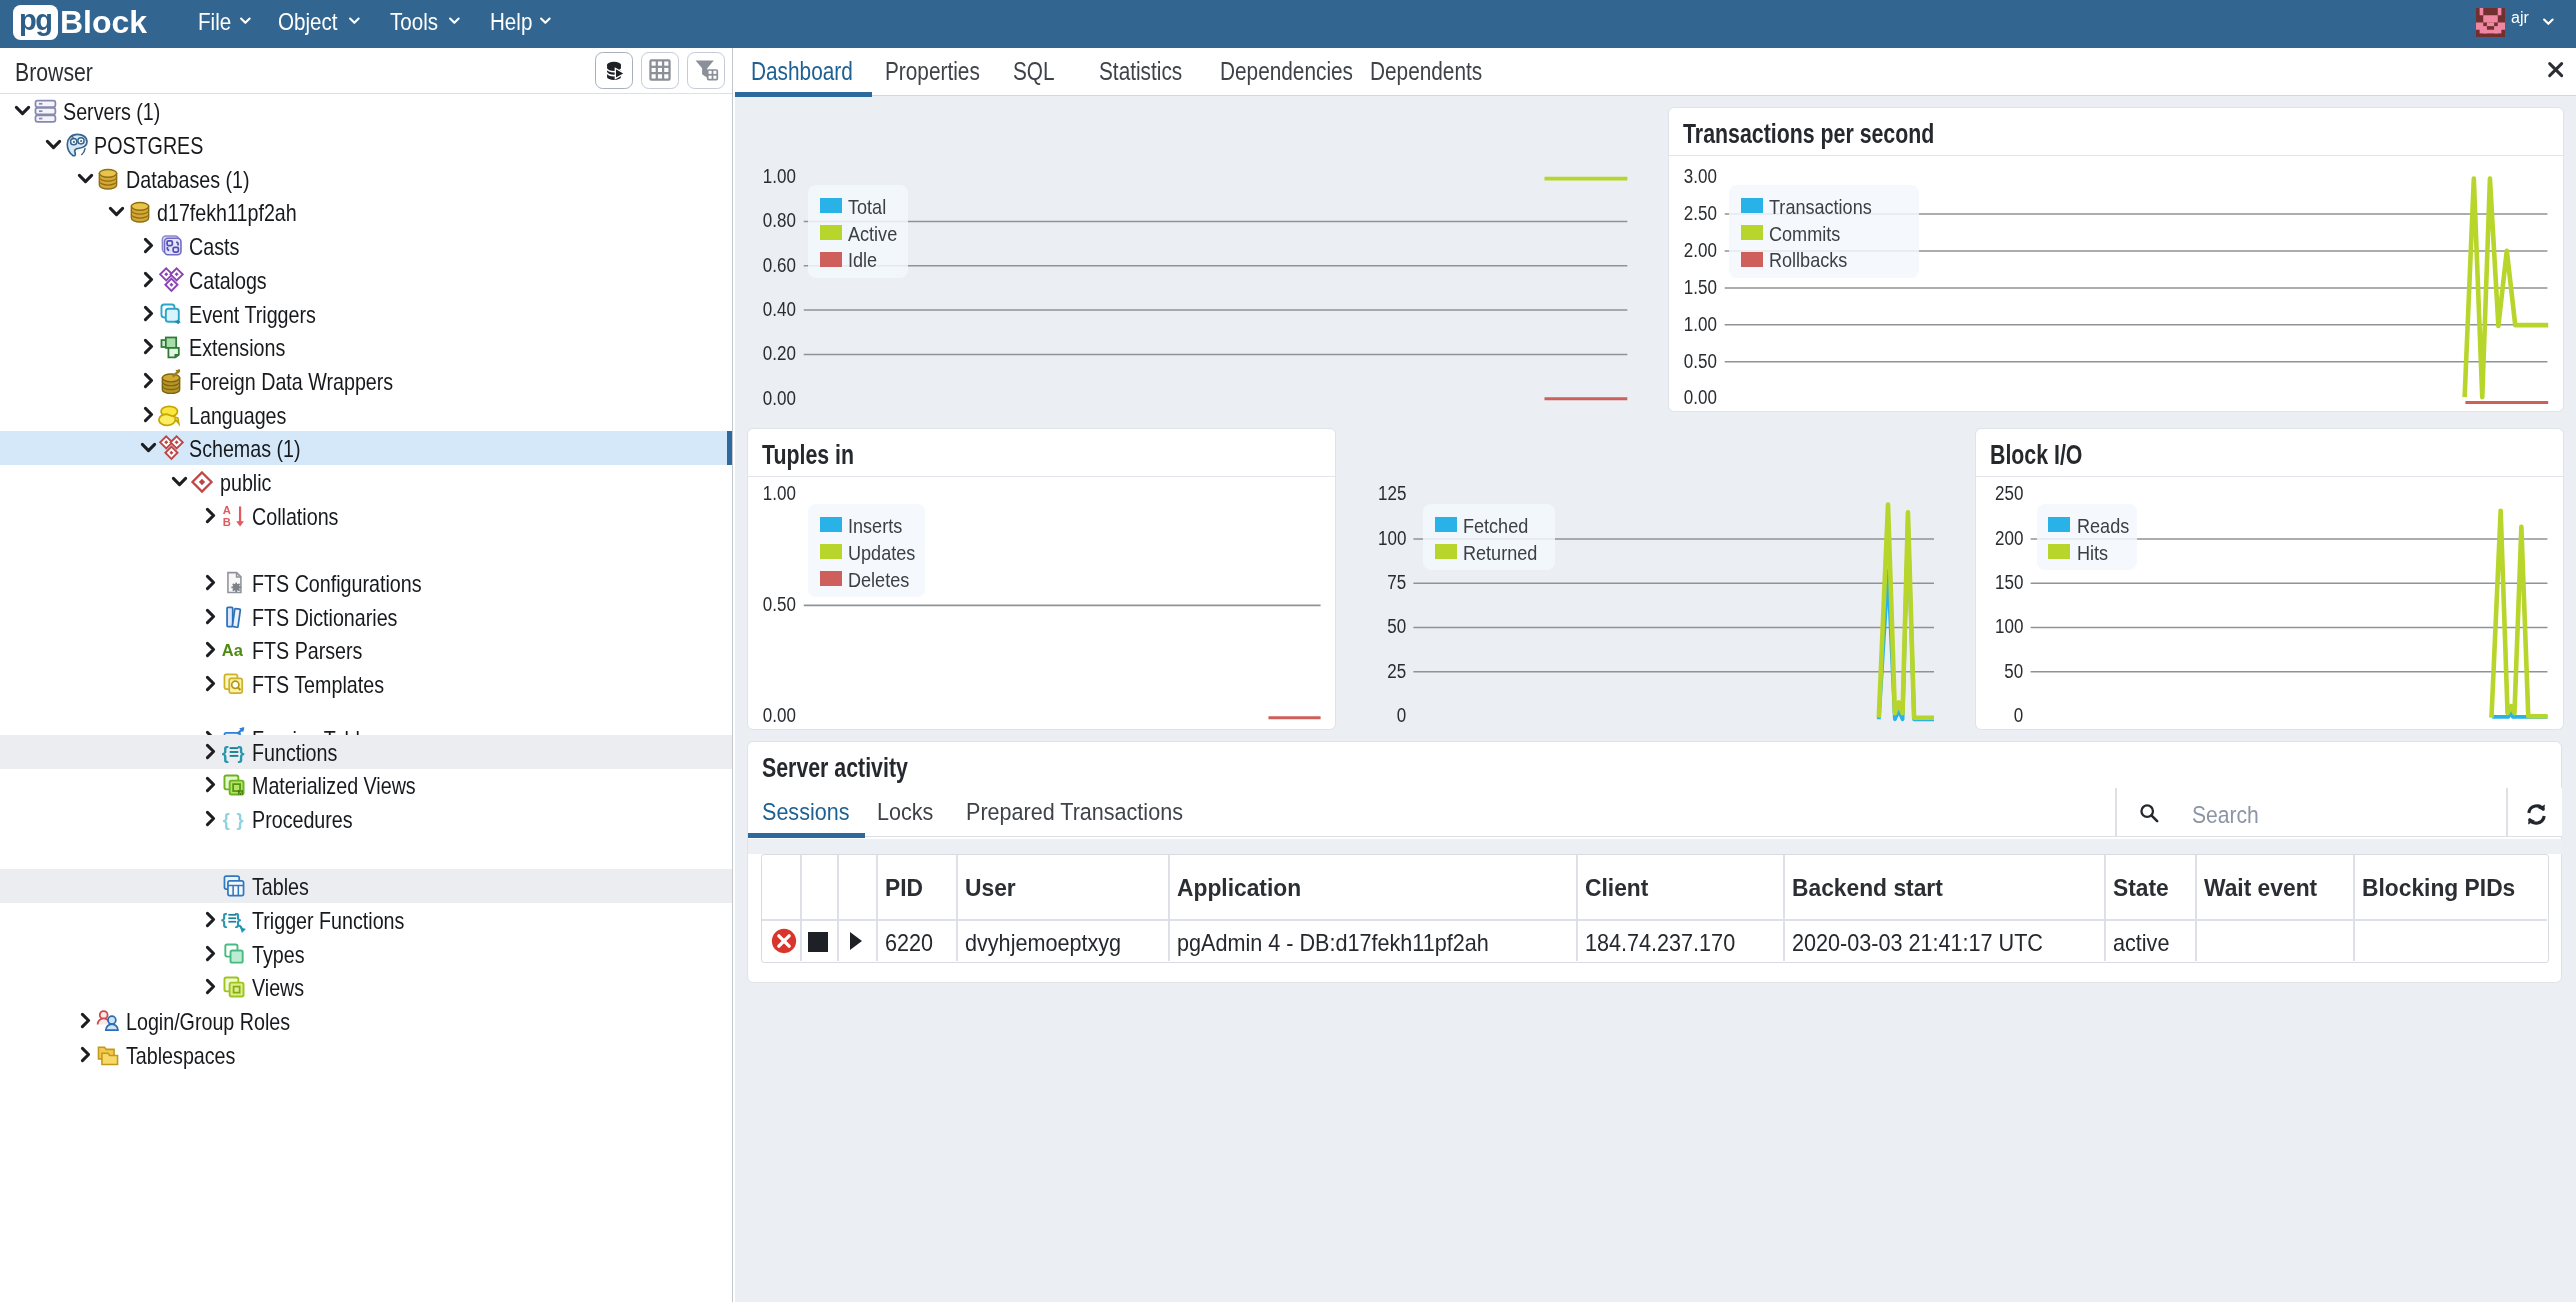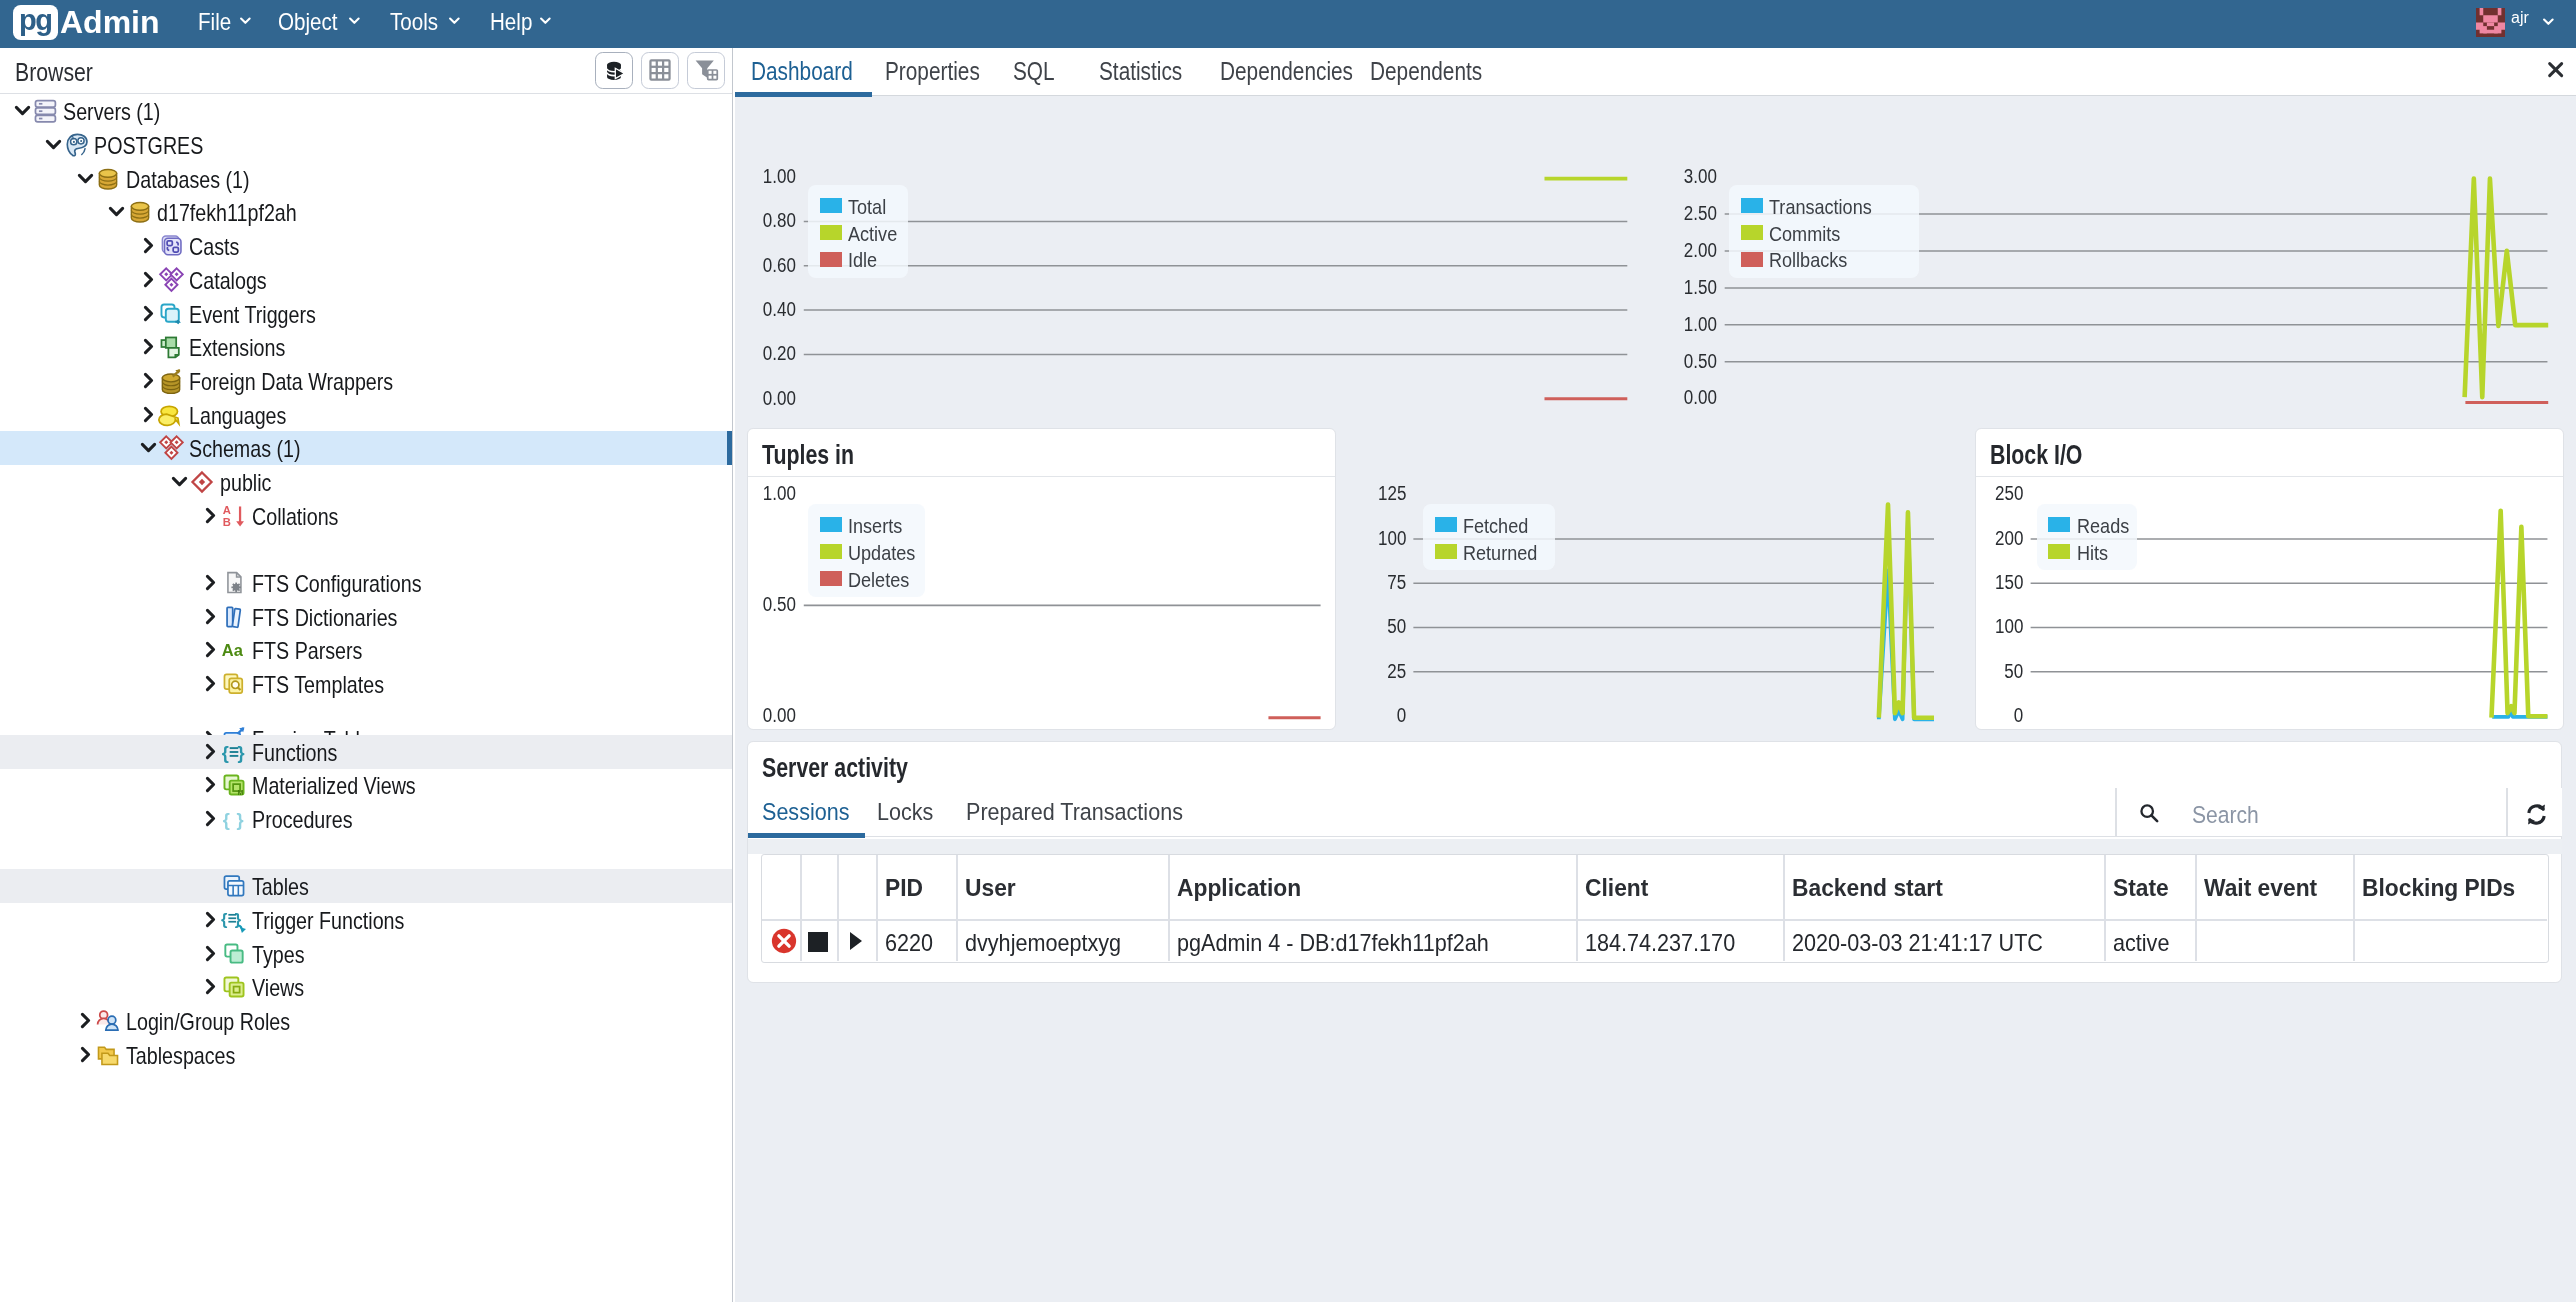--- a/index.html
+++ b/index.html
@@ -45,21 +45,21 @@
 .thc { position:absolute; font-size:24px; font-weight:bold; color:#2b2e33; transform:scaleX(.95); transform-origin:0 50%; white-space:nowrap; }
 .tdc { position:absolute; font-size:24px; color:#25282d; transform:scaleX(.9); transform-origin:0 50%; white-space:nowrap; }
 .cline { position:absolute; background:#dde0e6; }
 
 </style></head><body>
 <div id="page">
 <div id="navbar">
 <div id="logobadge">
         <span>pg</span>
       </div>
-      <div id="logoadmin">Admin</div>
+      <div id="logoadmin">Block</div>
 <div class="menuitem" style="left:198px">File</div>
       <div class="mchev" style="left:238px"><svg width="18.4" height="18.4" viewBox="0 0 30 30">
           <polyline points="5,9 12,16 19,9" fill="none" stroke="#fff" stroke-width="3.4" stroke-linecap="round" stroke-linejoin="round"></polyline>
         </svg></div>
 <div class="menuitem" style="left:278px">Object</div>
       <div class="mchev" style="left:347px"><svg width="18.4" height="18.4" viewBox="0 0 30 30">
           <polyline points="5,9 12,16 19,9" fill="none" stroke="#fff" stroke-width="3.4" stroke-linecap="round" stroke-linejoin="round"></polyline>
         </svg></div>
 <div class="menuitem" style="left:390px">Tools</div>
       <div class="mchev" style="left:447px"><svg width="18.4" height="18.4" viewBox="0 0 30 30">
@@ -461,20 +461,24 @@
 <div class="tab" style="left:278px">SQL</div>
 <div class="tab" style="left:364px">Statistics</div>
 <div class="tab" style="left:485px">Dependencies</div>
 <div class="tab" style="left:635px">Dependents</div>
 <div id="tabuline"></div>
 <div id="closex"><svg width="20" height="20" viewBox="0 0 30 30">
             <path d="M4 4 L22 22 M22 4 L4 22" stroke="#2b2e33" stroke-width="4.5" stroke-linecap="round"></path>
           </svg></div>
 </div>
 </div>
+<div class="card" style="left:1668px;top:107px;width:896px;height:305px">
+      <div class="ctitle">Transactions per second</div>
+      <div class="chdr"></div>
+    </div>
 <div class="card" style="left:747px;top:428px;width:589px;height:302px">
       <div class="ctitle">Tuples in</div>
       <div class="chdr"></div>
     </div>
 <div class="card" style="left:1975px;top:428px;width:589px;height:302px">
       <div class="ctitle">Block I/O</div>
       <div class="chdr"></div>
     </div>
 <div class="card" style="left:747px;top:741px;width:1815px;height:242px">
       <div class="ctitle">Server activity</div>

